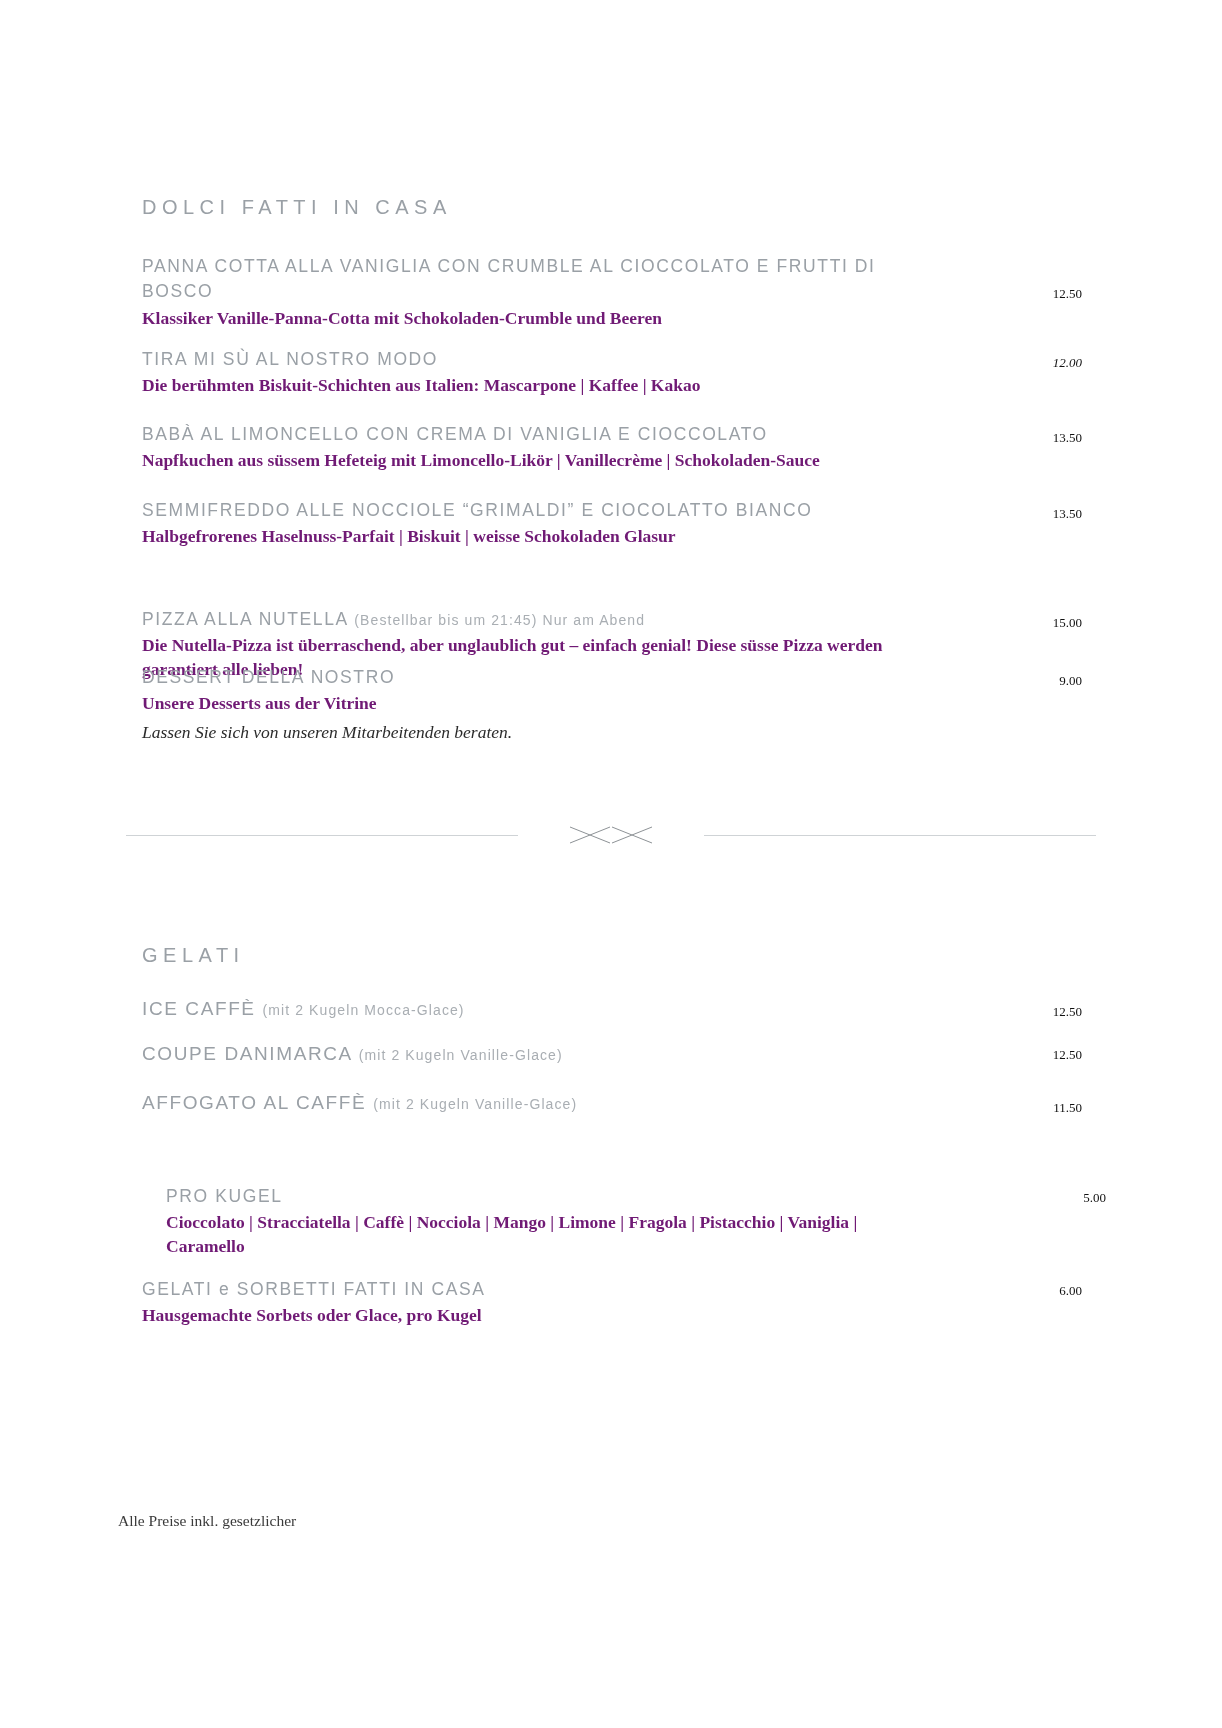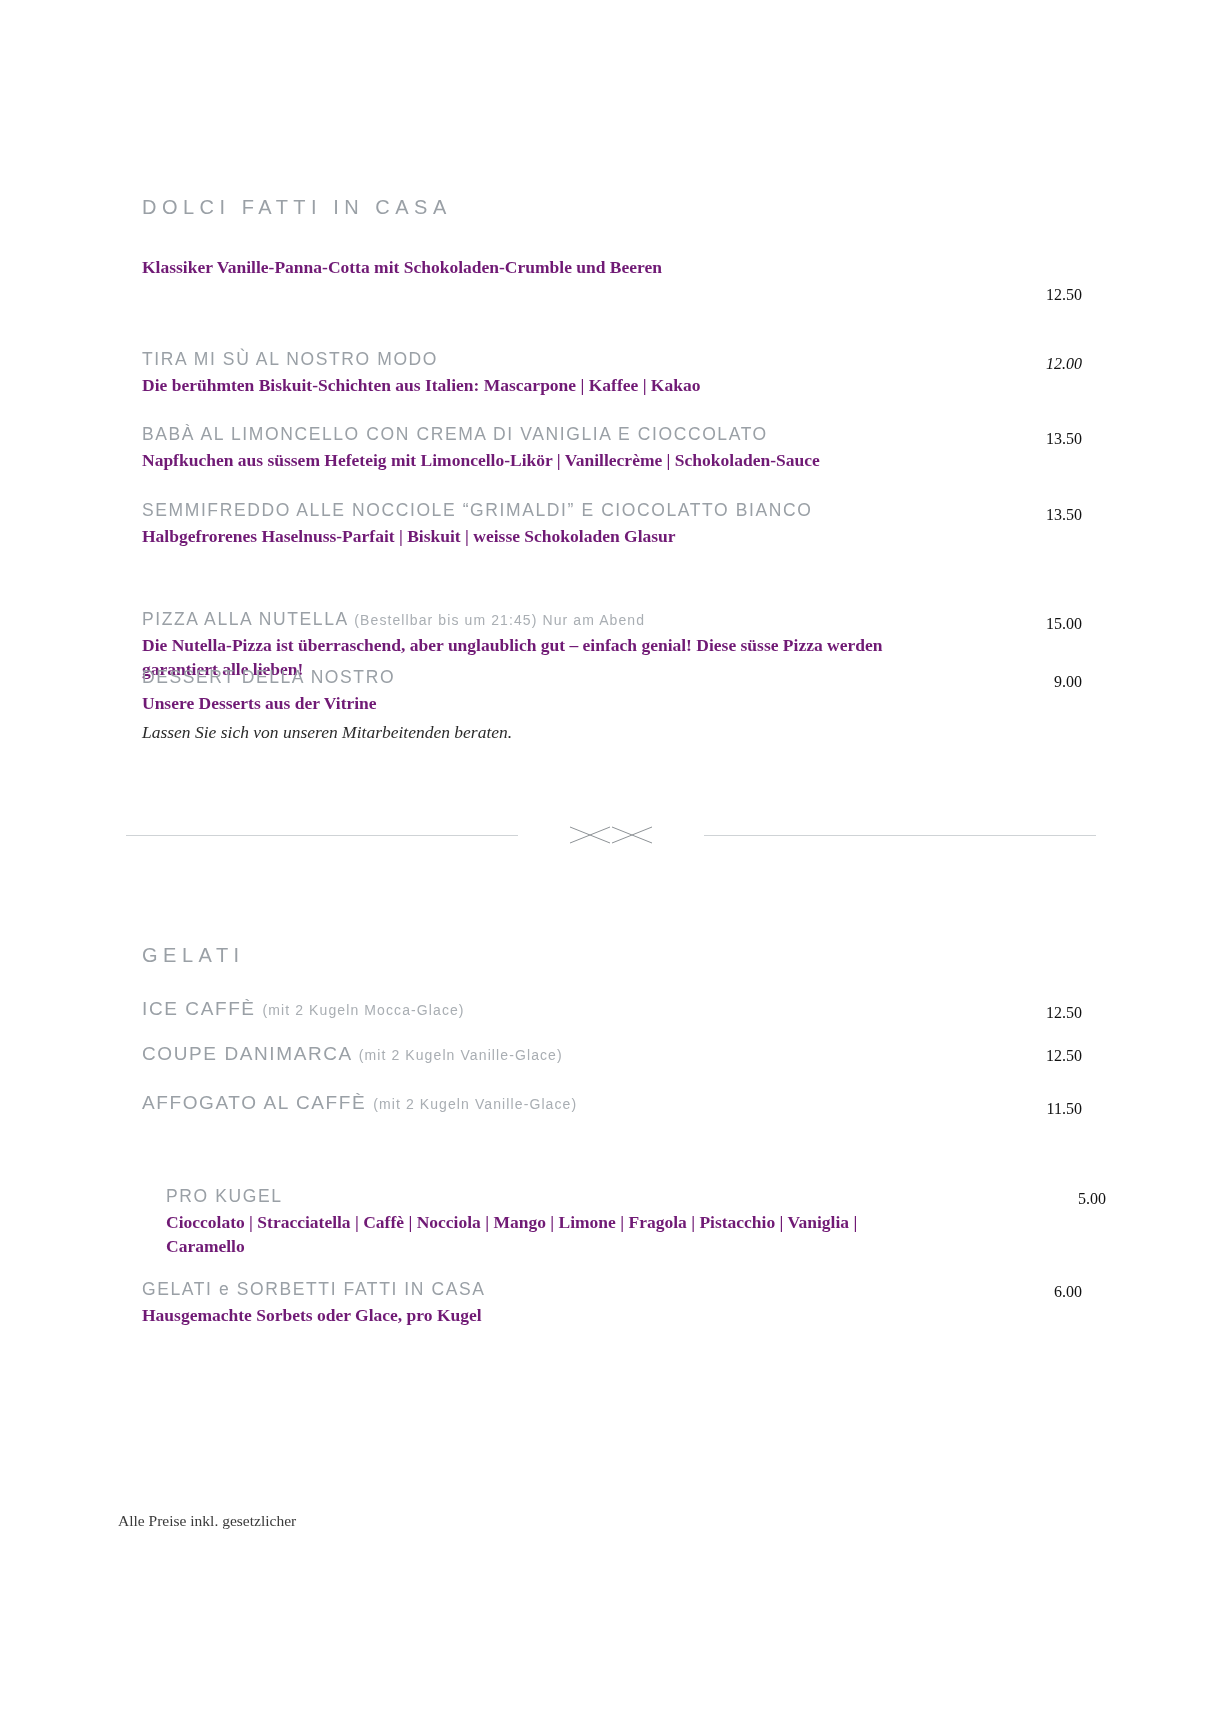--- a/index.html
+++ b/index.html
@@ -70,21 +70,21 @@
     font-size: 17.5px;
     color: #2b2b2b;
     margin-top: 6px;
   }
   .price {
     position: absolute;
     right: 0;
     width: 120px;
     text-align: right;
     font-family: "Liberation Serif", serif;
-    font-size: 16px;
+    font-size: 13px;
     color: #111;
   }
 
   
   .divider {
     position: absolute;
     left: 126px;
     top: 822px;
     width: 970px;
     height: 26px;
@@ -115,20 +115,21 @@
   }
 </style>
 </head>
 <body>
 
 <div class="page">
 
   <div class="section-title" id="dolci-section-title">DOLCI FATTI IN CASA</div>
 
   <div class="item" style="top:254px;">
+    <div class="item-name">PANNA COTTA ALLA VANIGLIA CON CRUMBLE AL CIOCCOLATO E FRUTTI DI BOSCO</div>
     <div class="item-desc">Klassiker Vanille-Panna-Cotta mit Schokoladen-Crumble und Beeren</div>
     <div class="price" style="top:32px;">12.50</div>
   </div>
 
   <div class="item" style="top:347px;">
     <div class="item-name">TIRA MI SÙ AL NOSTRO MODO</div>
     <div class="item-desc">Die berühmten Biskuit-Schichten aus Italien: Mascarpone | Kaffee | Kakao</div>
     <div class="price" style="top:8px;font-style:italic;">12.00</div>
   </div>
 

